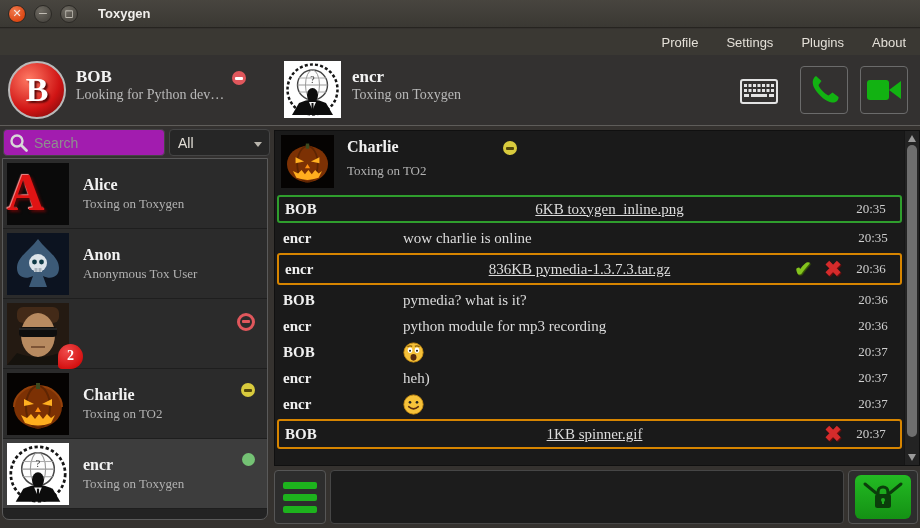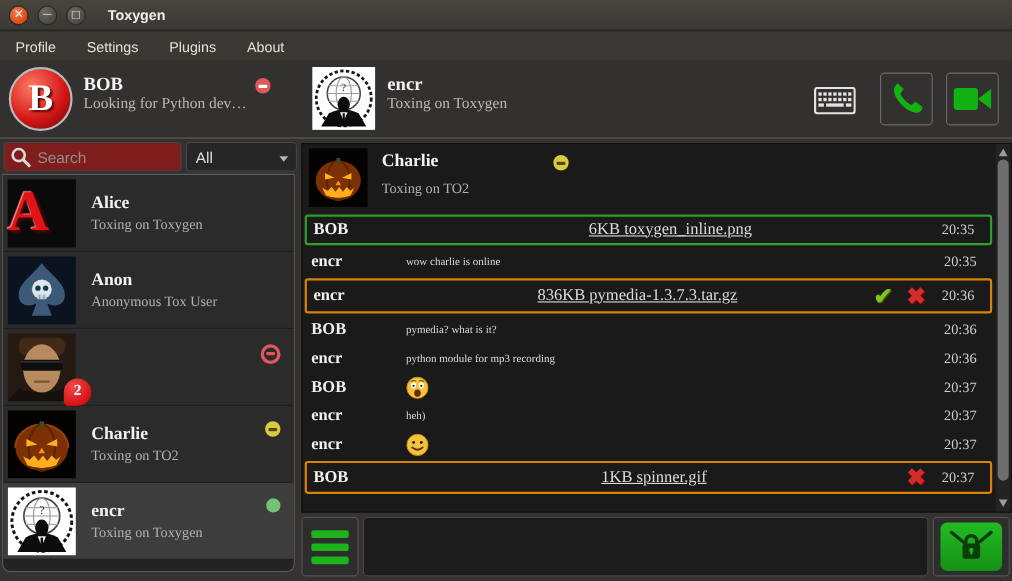--- a/index.html
+++ b/index.html
@@ -23,21 +23,21 @@
     display:flex; align-items:center; justify-content:center;
     font-size:11px; line-height:1; color:#f3e9e4; cursor:default;
     border:1px solid #2b2925;
   }
   .winbtn.close { background:radial-gradient(circle at 35% 30%, #f07a4e, #dd4814 70%); }
   .winbtn.min, .winbtn.max { background:radial-gradient(circle at 35% 30%, #6e6a62, #4d4a44 70%); color:#d9d4cb; }
   .win-title { margin-left:20px; font-weight:bold; font-size:13px; color:#f1efec; }
   
   .menubar {
     position:absolute; left:0; top:29px; width:920px; height:26px;
-    background:#3a3833; display:flex; align-items:center;
+    background:#3a3833; display:flex; align-items:center;justify-content:flex-end;
   }
   .menu-item { padding:4px 14px; font-size:13px; color:#e4e0d8; }
   
   .header {
     position:absolute; left:0; top:55px; width:920px; height:71px;
     background:#333130; border-bottom:1px solid #5f5d5a;
   }
   .self-avatar {
     position:absolute; left:8px; top:6px; width:58px; height:58px; border-radius:50%;
     background:radial-gradient(circle at 35% 30%, #ff7a64, #d01414 60%, #6e0909 95%);
@@ -64,21 +64,21 @@
   .peer-block { position:absolute; left:352px; top:12px; }
   .hdr-btn {
     position:absolute; top:11px; width:48px; height:48px; border:1px solid #6b6b6b; border-radius:4px;
     background:#333130; display:flex; align-items:center; justify-content:center;
   }
   .kbd-wrap { position:absolute; top:24px; left:740px; }
   
   .search-row { position:absolute; left:0; top:127px; width:270px; height:31px; display:flex; align-items:center; background:#333130;}
   .search-box {
     position:relative; margin-left:3px; width:174px; height:27px;
-    background:#7f1d1d; border:1px solid #454545; border-radius:4px;
+    background:#a21caf; border:1px solid #454545; border-radius:4px;
     display:flex; align-items:center;
   }
   .search-box input {
     background:transparent; border:none; outline:none; color:#bdbdbd;
     font-size:14px; width:130px; font-family:"Liberation Sans", sans-serif;
   }
   .search-box input::placeholder { color:#8e8e8e; }
   .filter-box {
     margin-left:4px; width:108px; height:27px; background:#262626; border:1px solid #454545; border-radius:4px;
     display:flex; align-items:center; padding:0 8px; position:relative;
@@ -137,21 +137,21 @@
   .chat-peer .pav { position:absolute; left:6px; top:4px; width:53px; height:53px; background:#000; }
   .chat-peer .pname { position:absolute; left:72px; top:7px; font-family:"Liberation Serif", serif; font-weight:bold; font-size:16px; color:#f2f2f2; }
   .chat-peer .pstate { position:absolute; left:228px; top:10px; }
   .chat-peer .pstatus { position:absolute; left:72px; top:32px; font-family:"Liberation Serif", serif; font-size:13px; color:#b2b2b2; }
   .msgs { position:absolute; left:2px; right:2px; top:62px; }
   .mrow {
     display:flex; align-items:center; padding:0 6px; min-height:26px;
     font-family:"Liberation Serif", serif;
   }
   .m-name { width:86px; flex:none; font-weight:bold; font-size:15px; color:#f0f0f0; }
-  .m-text { flex:1; font-size:10px; color:#dcdcdc; }
+  .m-text { flex:1; font-size:15px; color:#dcdcdc;margin-left:34px; }
   .m-time { width:46px; flex:none; text-align:center; font-size:13px; color:#cfcfcf; }
   .mrow.file { border-radius:3px; margin:2px 0; }
   .mrow.file .m-file { flex:1; text-align:center; font-size:15px; color:#dcdcdc;text-decoration:underline; }
   .mrow.file-done { border:2px solid #2f9e2d; min-height:28px; }
   .mrow.file-pending { border:2px solid #d78500; min-height:32px; }
   .mrow.file-cancelled { border:2px solid #d78500; min-height:30px; }
   .ft-icon { width:30px; text-align:center; font-size:21px; font-weight:bold; line-height:1; flex:none; }
   .ft-accept { color:#84c41e; text-shadow:1px 1px 1px #3f6405; }
   .ft-decline { color:#d62b2b; text-shadow:1px 1px 1px #6e0c0c; }
   .smiley { width:21px; height:21px; display:block; }

